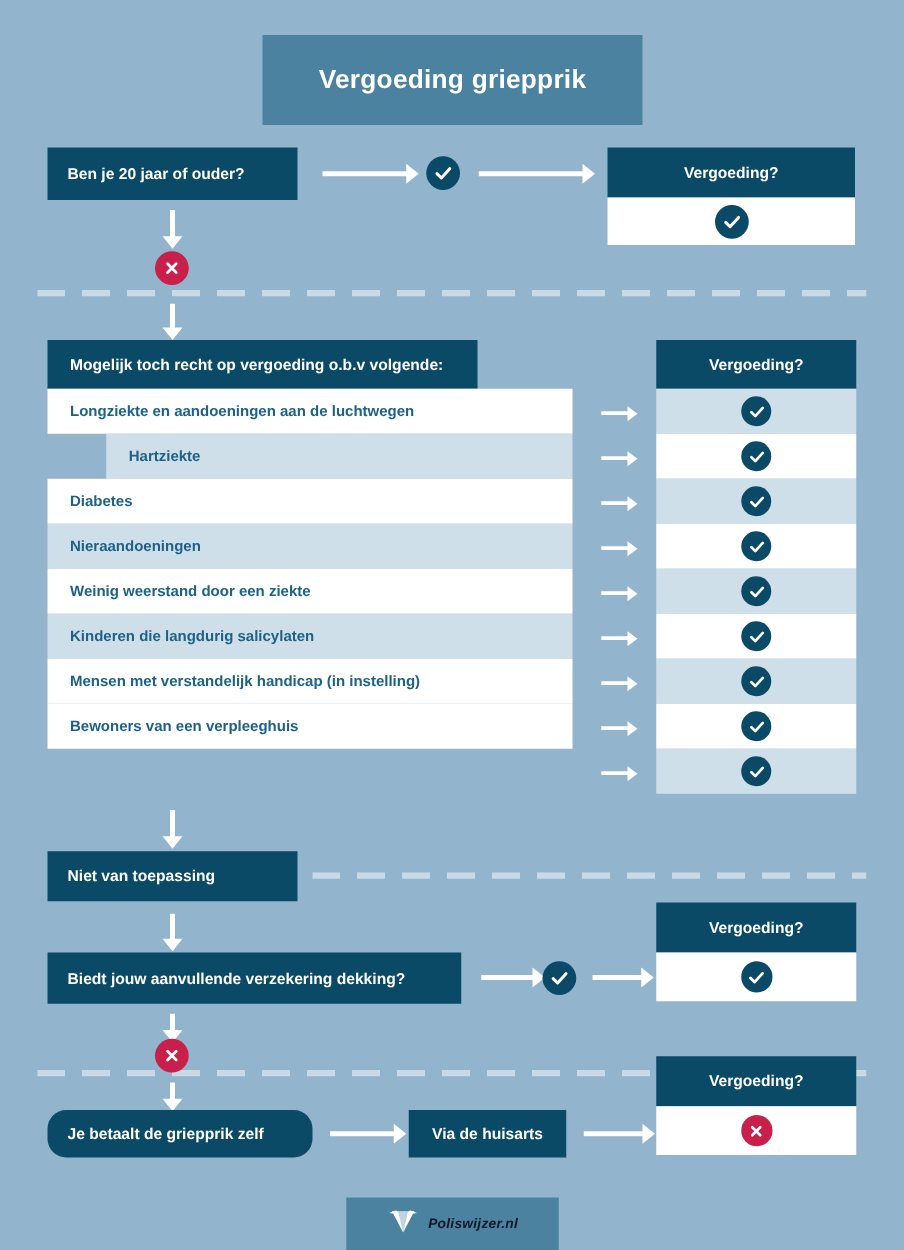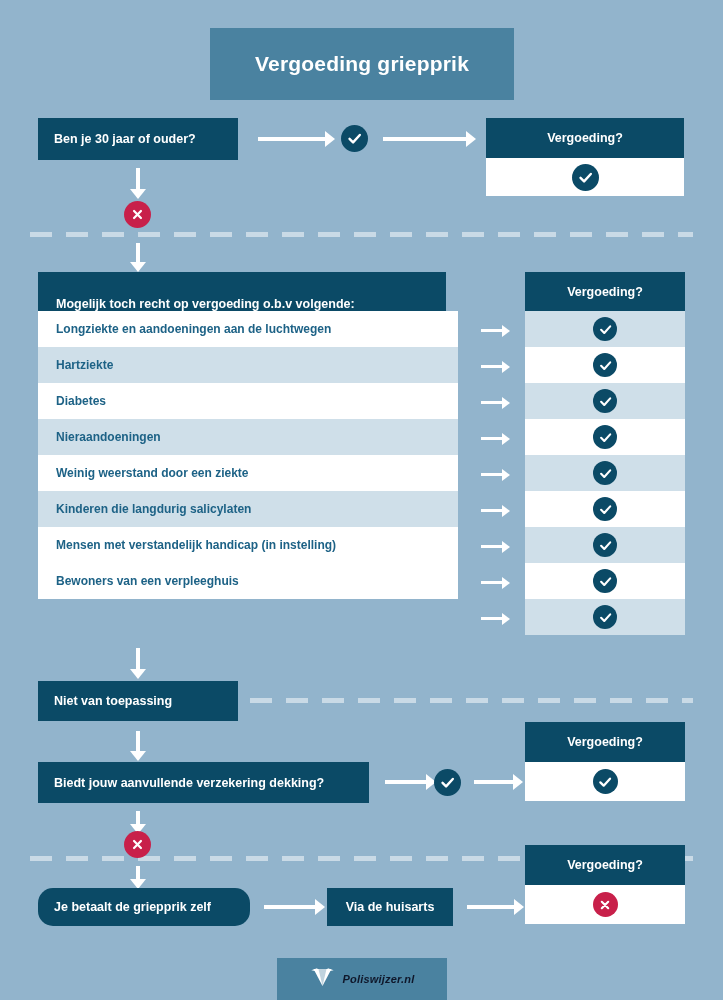--- a/index.html
+++ b/index.html
@@ -93,21 +93,21 @@
   }
 </style>
 </head>
 <body>
 
 <div class="abs title-bar">
   <span>Vergoeding griepprik</span>
 </div>
 
 <div class="abs box" style="left:38px;top:118px;width:200px;height:42px;">
-  <span>Ben je 30 jaar of ouder?</span>
+  <span>Ben je 20 jaar of ouder?</span>
 </div>
 
 <div class="abs arrow-r" style="left:258px;top:137px;width:68px;"></div>
 
 <div class="abs badge check" style="left:341px;top:125px;width:27px;height:27px;">
   <svg width="17" height="17" viewBox="0 0 24 24" aria-hidden="true">
     <path d="M5 12.5 L10 17.5 L19.5 7" fill="none" stroke="#ffffff" stroke-width="3.4" stroke-linecap="round" stroke-linejoin="round"></path>
   </svg>
 </div>
 
@@ -128,29 +128,29 @@
 <div class="abs badge cross" style="left:124px;top:201px;width:27px;height:27px;z-index:3;">
   <svg width="15" height="15" viewBox="0 0 24 24" aria-hidden="true">
     <path d="M6.5 6.5 L17.5 17.5 M17.5 6.5 L6.5 17.5" fill="none" stroke="#ffffff" stroke-width="3.6" stroke-linecap="round"></path>
   </svg>
 </div>
 
 <div class="abs dash" style="left:30px;top:232px;width:663px;"></div>
 
 <div class="abs arrow-d" style="left:136px;top:243px;height:20px;"></div>
 
-<div class="abs list-head" style="left:38px;top:272px;width:408px;height:39px;align-items:flex-end;">
+<div class="abs list-head" style="left:38px;top:272px;width:344px;height:39px;">
   <span>Mogelijk toch recht op vergoeding o.b.v volgende:</span>
 </div>
 
 <div class="abs" style="left:38px;top:311px;width:420px;">
   <div class="list-row row-white" style="height:36px;">
     <span>Longziekte en aandoeningen aan de luchtwegen</span>
   </div>
-  <div class="list-row row-alt" style="height:36px;">
+  <div class="list-row row-alt" style="height:36px;margin-left:47px;">
     <span>Hartziekte</span>
   </div>
   <div class="list-row row-white" style="height:36px;">
     <span>Diabetes</span>
   </div>
   <div class="list-row row-alt" style="height:36px;">
     <span>Nieraandoeningen</span>
   </div>
   <div class="list-row row-white" style="height:36px;">
     <span>Weinig weerstand door een ziekte</span>

